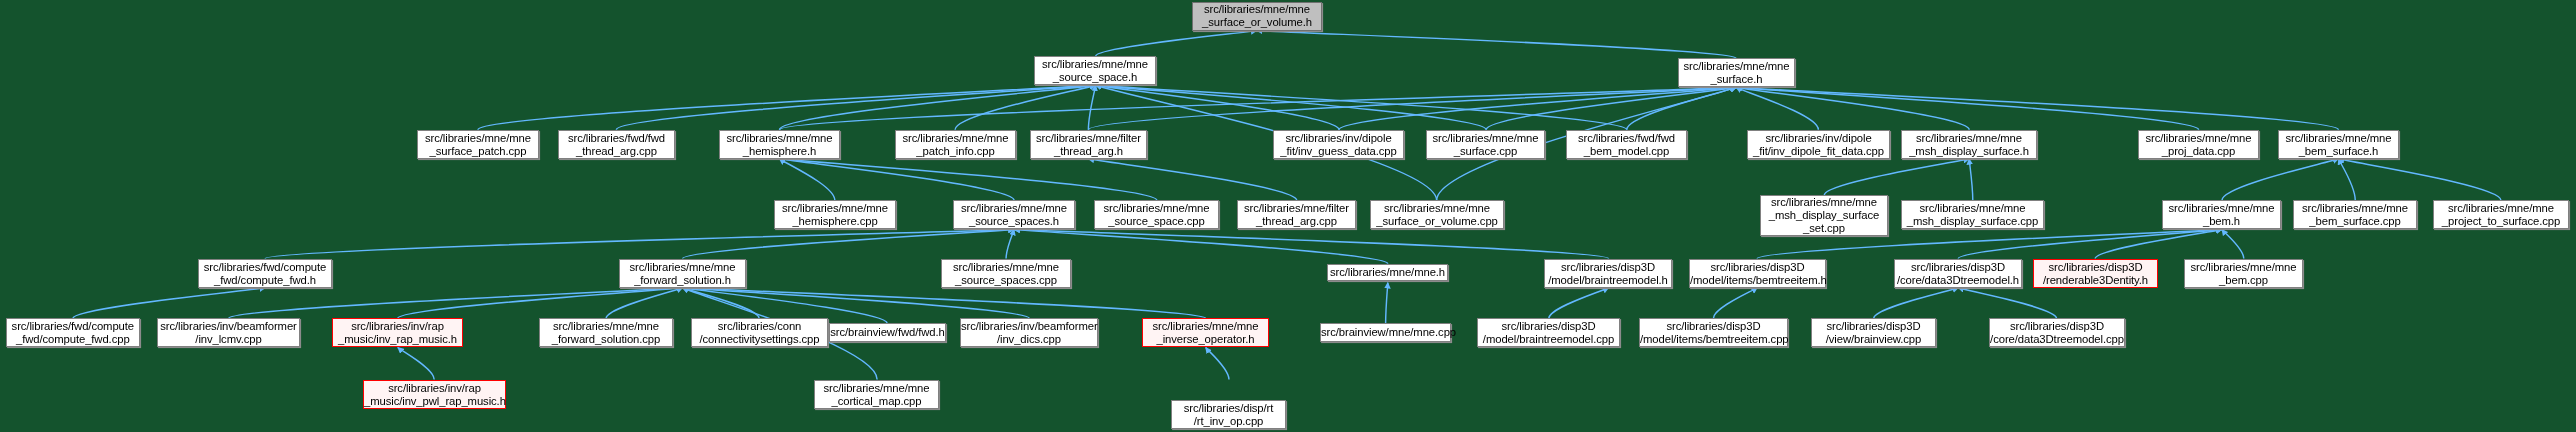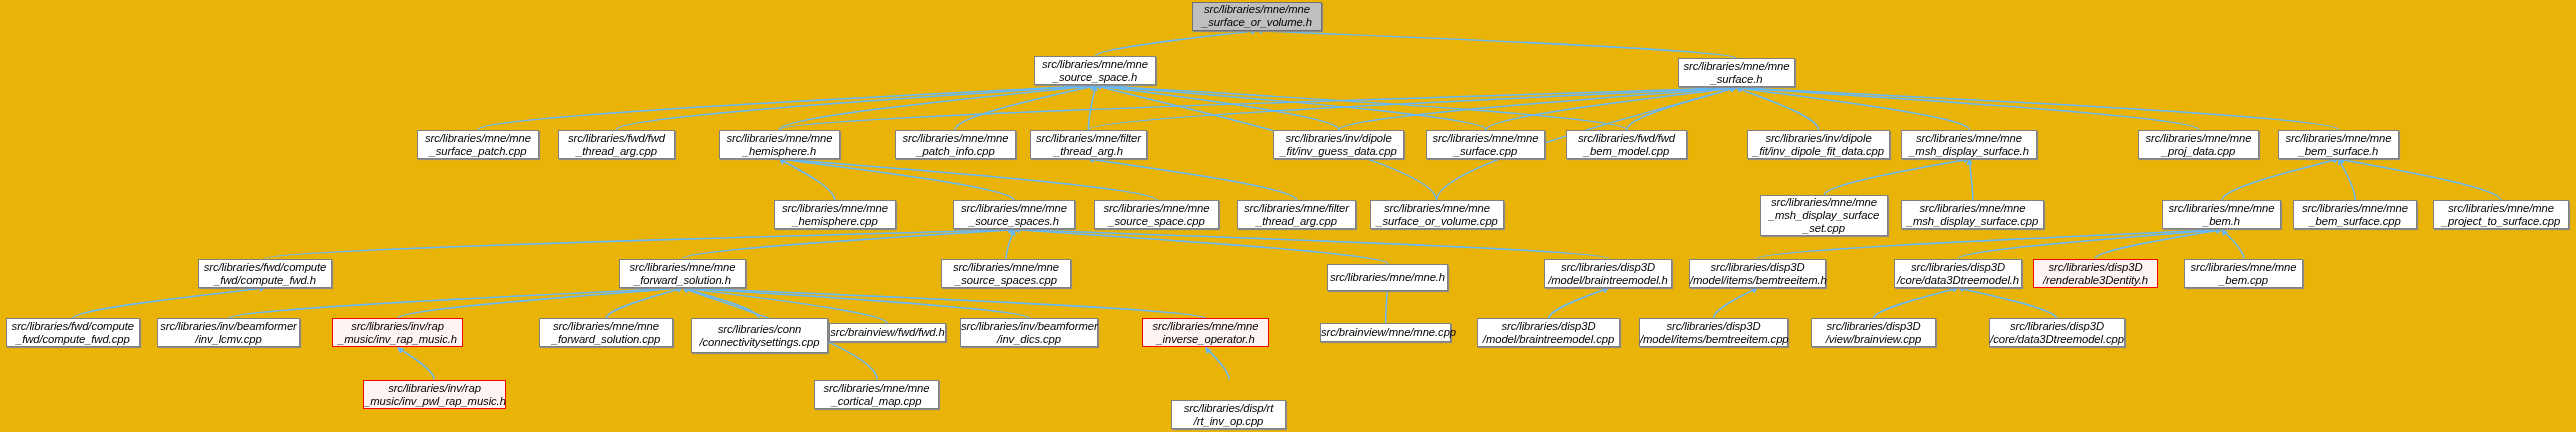--- a/index.html
+++ b/index.html
@@ -1,22 +1,21 @@
 <!DOCTYPE html>
 <html style="font-size:11.7px"><head>
 <meta charset="utf-8">
 <style>
   html,body{margin:0;padding:0;background:#000;}
   #graph{
     position:relative;
     width:2576px;height:432px;
-    background:#eab308;
+    background:#14532d;
     font-family:"Liberation Sans","DejaVu Sans",sans-serif;
     overflow:hidden;
-    font-style:italic;
   }
   #edges{position:absolute;left:0;top:0;width:2576px;height:432px;}
   .node{
     position:absolute;
     box-sizing:border-box;
     background:#ffffff;
     border:0.7px solid #808080;
     box-shadow:1.1px 1.1px 0 0 #8c8c8c;
     color:#000;
     font-size:11.3px;
@@ -159,40 +158,40 @@
       <div class="node" style="left: 2293px; top: 200px; width: 124px; height: 29px;"><span>src/libraries/mne/mne
 _bem_surface.cpp</span></div>
       <div class="node" style="left: 2433px; top: 200px; width: 136px; height: 29px;"><span>src/libraries/mne/mne
 _project_to_surface.cpp</span></div>
       <div class="node" style="left: 198px; top: 259px; width: 134px; height: 29px;"><span>src/libraries/fwd/compute
 _fwd/compute_fwd.h</span></div>
       <div class="node" style="left: 619px; top: 259px; width: 127px; height: 29px;"><span>src/libraries/mne/mne
 _forward_solution.h</span></div>
       <div class="node" style="left: 941px; top: 259px; width: 130px; height: 29px;"><span>src/libraries/mne/mne
 _source_spaces.cpp</span></div>
-      <div class="node" style="left: 1327px; top: 264px; width: 121px; height: 27px;"><span>src/libraries/mne/mne.h</span></div>
+      <div class="node" style="left: 1327px; top: 264px; width: 121px; height: 17px;"><span>src/libraries/mne/mne.h</span></div>
       <div class="node" style="left: 1544px; top: 259px; width: 128px; height: 29px;"><span>src/libraries/disp3D
 /model/braintreemodel.h</span></div>
       <div class="node" style="left: 1689px; top: 259px; width: 137px; height: 29px;"><span>src/libraries/disp3D
 /model/items/bemtreeitem.h</span></div>
       <div class="node" style="left: 1894px; top: 259px; width: 128px; height: 29px;"><span>src/libraries/disp3D
 /core/data3Dtreemodel.h</span></div>
       <div class="node hl" style="left: 2033px; top: 259px; width: 125px; height: 29px;"><span>src/libraries/disp3D
 /renderable3Dentity.h</span></div>
       <div class="node" style="left: 2184px; top: 259px; width: 119px; height: 29px;"><span>src/libraries/mne/mne
 _bem.cpp</span></div>
       <div class="node" style="left: 5.8px; top: 318px; width: 134px; height: 29px;"><span>src/libraries/fwd/compute
 _fwd/compute_fwd.cpp</span></div>
       <div class="node" style="left: 157px; top: 318px; width: 143px; height: 29px;"><span>src/libraries/inv/beamformer
 /inv_lcmv.cpp</span></div>
       <div class="node hl" style="left: 332px; top: 318px; width: 131px; height: 29px;"><span>src/libraries/inv/rap
 _music/inv_rap_music.h</span></div>
       <div class="node" style="left: 539px; top: 318px; width: 134px; height: 29px;"><span>src/libraries/mne/mne
 _forward_solution.cpp</span></div>
-      <div class="node" style="left: 691px; top: 318px; width: 137px; height: 35px;"><span>src/libraries/conn
+      <div class="node" style="left: 691px; top: 318px; width: 137px; height: 29px;"><span>src/libraries/conn
 /connectivitysettings.cpp</span></div>
       <div class="node" style="left: 829px; top: 323px; width: 117px; height: 19px;"><span>src/brainview/fwd/fwd.h</span></div>
       <div class="node" style="left: 960px; top: 318px; width: 138px; height: 29px;"><span>src/libraries/inv/beamformer
 /inv_dics.cpp</span></div>
       <div class="node hl" style="left: 1142px; top: 318px; width: 127px; height: 29px;"><span>src/libraries/mne/mne
 _inverse_operator.h</span></div>
       <div class="node" style="left: 1320px; top: 323px; width: 131px; height: 19px;"><span>src/brainview/mne/mne.cpp</span></div>
       <div class="node" style="left: 1477px; top: 318px; width: 143px; height: 29px;"><span>src/libraries/disp3D
 /model/braintreemodel.cpp</span></div>
       <div class="node" style="left: 1639px; top: 318px; width: 149px; height: 29px;"><span>src/libraries/disp3D

